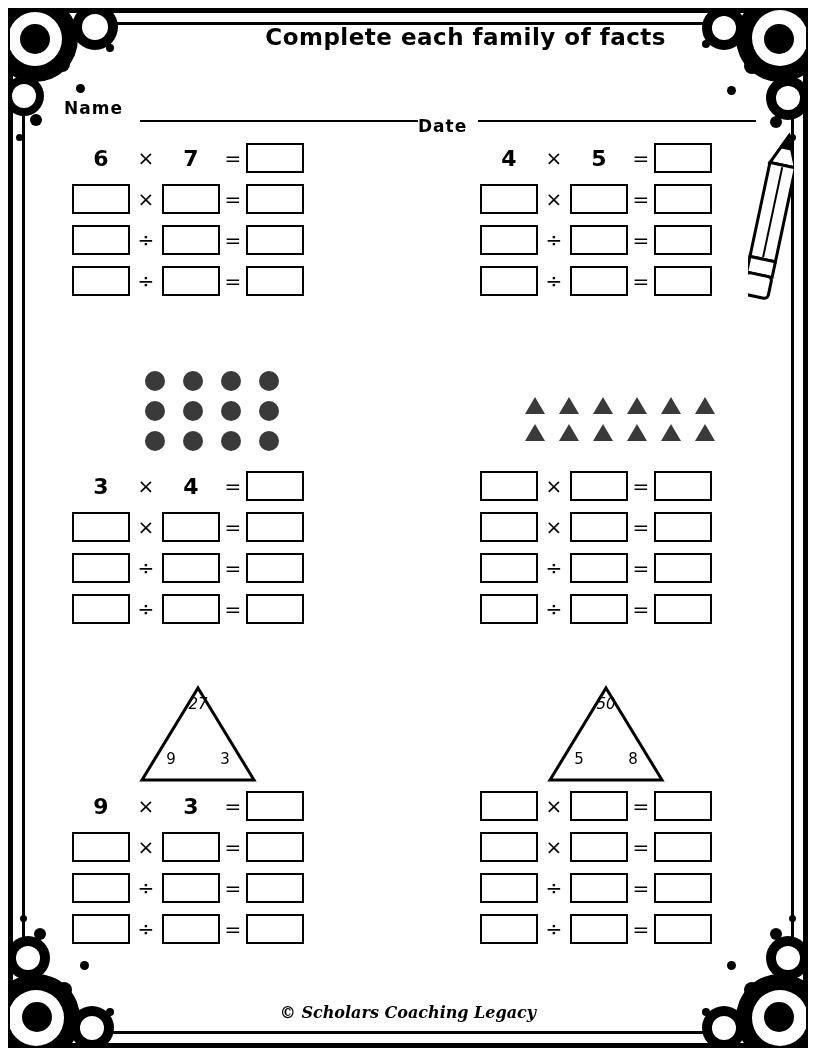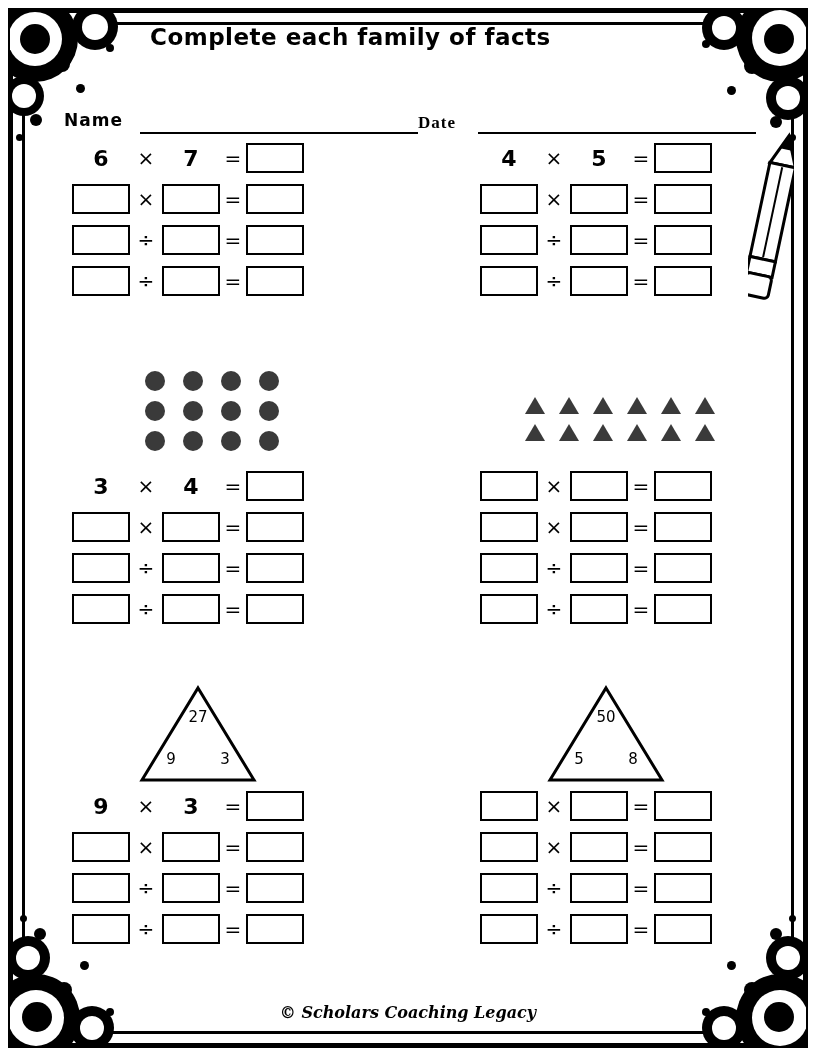--- a/index.html
+++ b/index.html
@@ -57,36 +57,35 @@
   .c-tl { left: 10px; top: 10px; }
   .c-tr { right: 10px; top: 10px; }
   .c-bl { left: 10px; bottom: 10px; }
   .c-br { right: 10px; bottom: 10px; }
 
   
   .title {
     position: absolute;
     left: 150px; top: 24px;
     width: 516px;
-    text-align: left;
+    text-align: right;
     font-family: "DejaVu Sans", sans-serif;
     font-size: 23px;
     font-weight: bold;
     line-height: 27px;
     letter-spacing: 0.5px;
   }
   .title .l2 { display: block; }
 
   
   .namedate {
     position: absolute;
     left: 58px; top: 96px;
     width: 700px;
     height: 30px;
-    margin-top: 12px;
   }
   .nd-label {
     position: absolute;
     font-family: "DejaVu Sans", sans-serif;
     font-weight: bold;
     font-size: 17px;
     letter-spacing: 1px;
   }
   .nd-line {
     position: absolute;
@@ -163,21 +162,21 @@
     position: absolute;
     width: 120px; height: 100px;
   }
   .facttri svg { display: block; }
   .ft-top, .ft-left, .ft-right {
     position: absolute;
     font-family: "DejaVu Sans", sans-serif;
     font-size: 15px;
     text-align: center;
   }
-  .ft-top { top: 24px; left: 0; width: 120px; }
+  .ft-top { top: 11px; left: 0; width: 120px; font-style: italic; }
   .ft-left { top: 66px; left: 18px; width: 30px; }
   .ft-right { top: 66px; left: 72px; width: 30px; }
 
   
   .pencil { position: absolute; right: 22px; top: 130px; }
 
   
   .footer {
     position: absolute;
     left: 0; bottom: 34px;
@@ -257,21 +256,21 @@
     <div class="blk" style="right:10px; bottom:124px; width:7px; height:7px;"></div>
   </div>
 
   <div class="title">
     <span>Complete each family of facts</span>
   </div>
 
   <div class="namedate">
     <span class="nd-label" style="left:6px; top:2px;">Name</span>
     <span class="nd-line" style="left:82px; top:24px; width:278px;"></span>
-    <span class="nd-label" style="left:360px; top:5px;font-family:Liberation Serif, serif;">Date</span>
+    <span class="nd-label" style="left:360px; top:20px;">Date</span>
     <span class="nd-line" style="left:420px; top:24px; width:278px;"></span>
   </div>
 
   <div class="pencil">
     <svg width="46" height="180" viewBox="0 0 46 180">
       <g transform="rotate(12 23 90)">
         <polygon points="23,4 36,34 10,34" fill="#fff" stroke="#000" stroke-width="3"></polygon>
         <polygon points="23,4 29,18 17,18" fill="#000"></polygon>
         <rect x="10" y="34" width="26" height="96" fill="#fff" stroke="#000" stroke-width="3"></rect>
         <line x1="23" y1="36" x2="23" y2="128" stroke="#000" stroke-width="2"></line>

